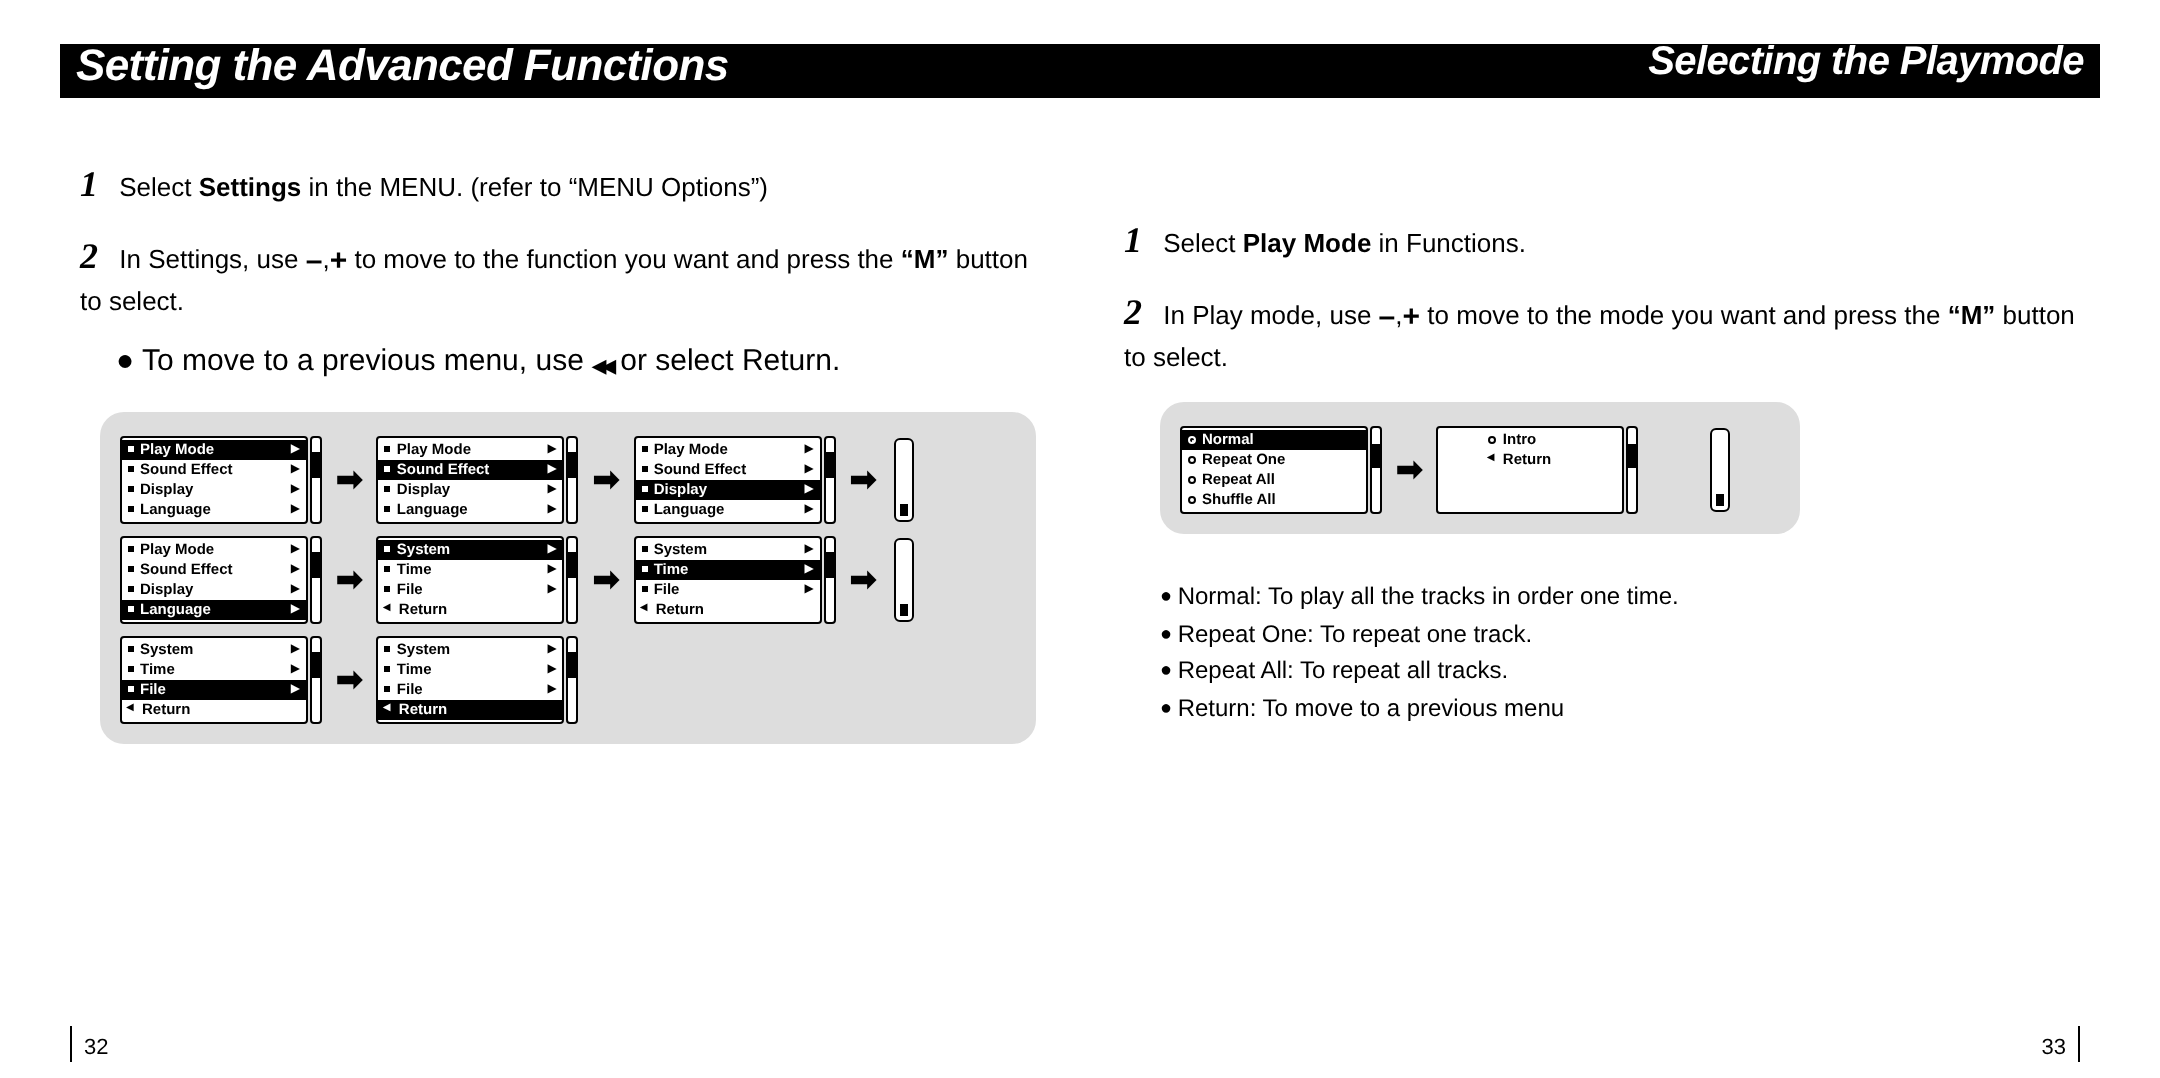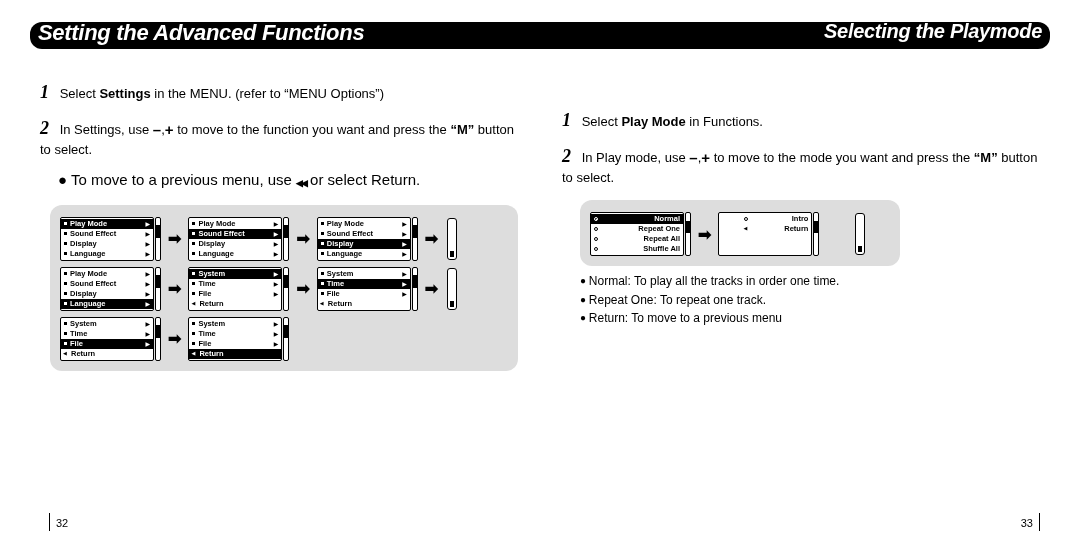--- a/index.html
+++ b/index.html
@@ -14,21 +14,20 @@
   }
 
   
   .header {
     position: absolute;
     top: 22px;
     left: 30px;
     right: 30px;
     height: 27px;
     background: #000;
-    border-radius: 12px;
   }
   .header-left {
     position: absolute;
     left: 8px;
     top: -2px;
     color: #fff;
     font-size: 22px;
     font-weight: bold;
     font-style: italic;
     letter-spacing: -0.3px;
@@ -68,21 +67,21 @@
     width: 12px;
   }
   .step b { font-weight: bold; }
   .bullet-note {
     font-size: 15px;
     margin: 4px 0 0 18px;
     line-height: 1.3;
   }
   .bullet-list {
     font-size: 12px;
-    margin: 6px 0 0 18px;
+    margin: 22px 0 0 18px;
     line-height: 1.55;
   }
   .bullet-list div::before { content: "● "; font-size: 10px; vertical-align: 1px; }
 
   
   .key-minus, .key-plus, .key-rew {
     display: inline-block;
     font-weight: bold;
     vertical-align: -1px;
   }
@@ -180,21 +179,21 @@
     background: #000;
   }
 
   
   .pagenum-left, .pagenum-right {
     position: absolute;
     bottom: 8px;
     font-size: 11px;
     font-family: Arial, sans-serif;
   }
-  .pagenum-left { left: 49px; }
+  .pagenum-left { left: 35px; }
   .pagenum-left::before {
     content: "";
     display: inline-block;
     width: 1px; height: 18px;
     background: #000;
     margin-right: 6px;
     vertical-align: -4px;
   }
   .pagenum-right { right: 40px; }
   .pagenum-right::after {
@@ -460,21 +459,21 @@
       <span class="step-num">1</span>
       <span>Select </span><b>Play Mode</b><span> in Functions.</span>
     </div>
 
     <div class="step">
       <span class="step-num">2</span>
       <span>In Play mode, use </span><span class="key-minus"></span>,<span class="key-plus"></span>
       <span> to move to the mode you want and press the </span><b>“M”</b><span> button to select.</span>
     </div>
 
-    <div class="panel" style="margin-left:18px; width:320px;text-align:right;">
+    <div class="panel" style="margin-left:18px; width:320px;">
       <div class="panel-row">
         <div class="menu-wrap">
           <div class="menu">
             <div class="menu-row sel">
                 <span class="rad on"></span>
                 <span class="txt">Normal</span>
               </div>
             <div class="menu-row">
                 <span class="rad"></span>
                 <span class="txt">Repeat One</span>
@@ -504,20 +503,21 @@
           </div>
             <div class="menu-sb"></div>
         </div>
         <div class="pen" style="margin-left:30px;"></div>
       </div>
     </div>
 
     <div class="bullet-list">
       <div>Normal: To play all the tracks in order one time.</div>
       <div>Repeat One: To repeat one track.</div>
+      <div>Repeat All: To repeat all tracks.</div>
       <div>Return: To move to a previous menu</div>
     </div>
 
   </div>
 </div>
 
 <div class="pagenum-left">32</div>
 <div class="pagenum-right">33</div>
 
 </body></html>

